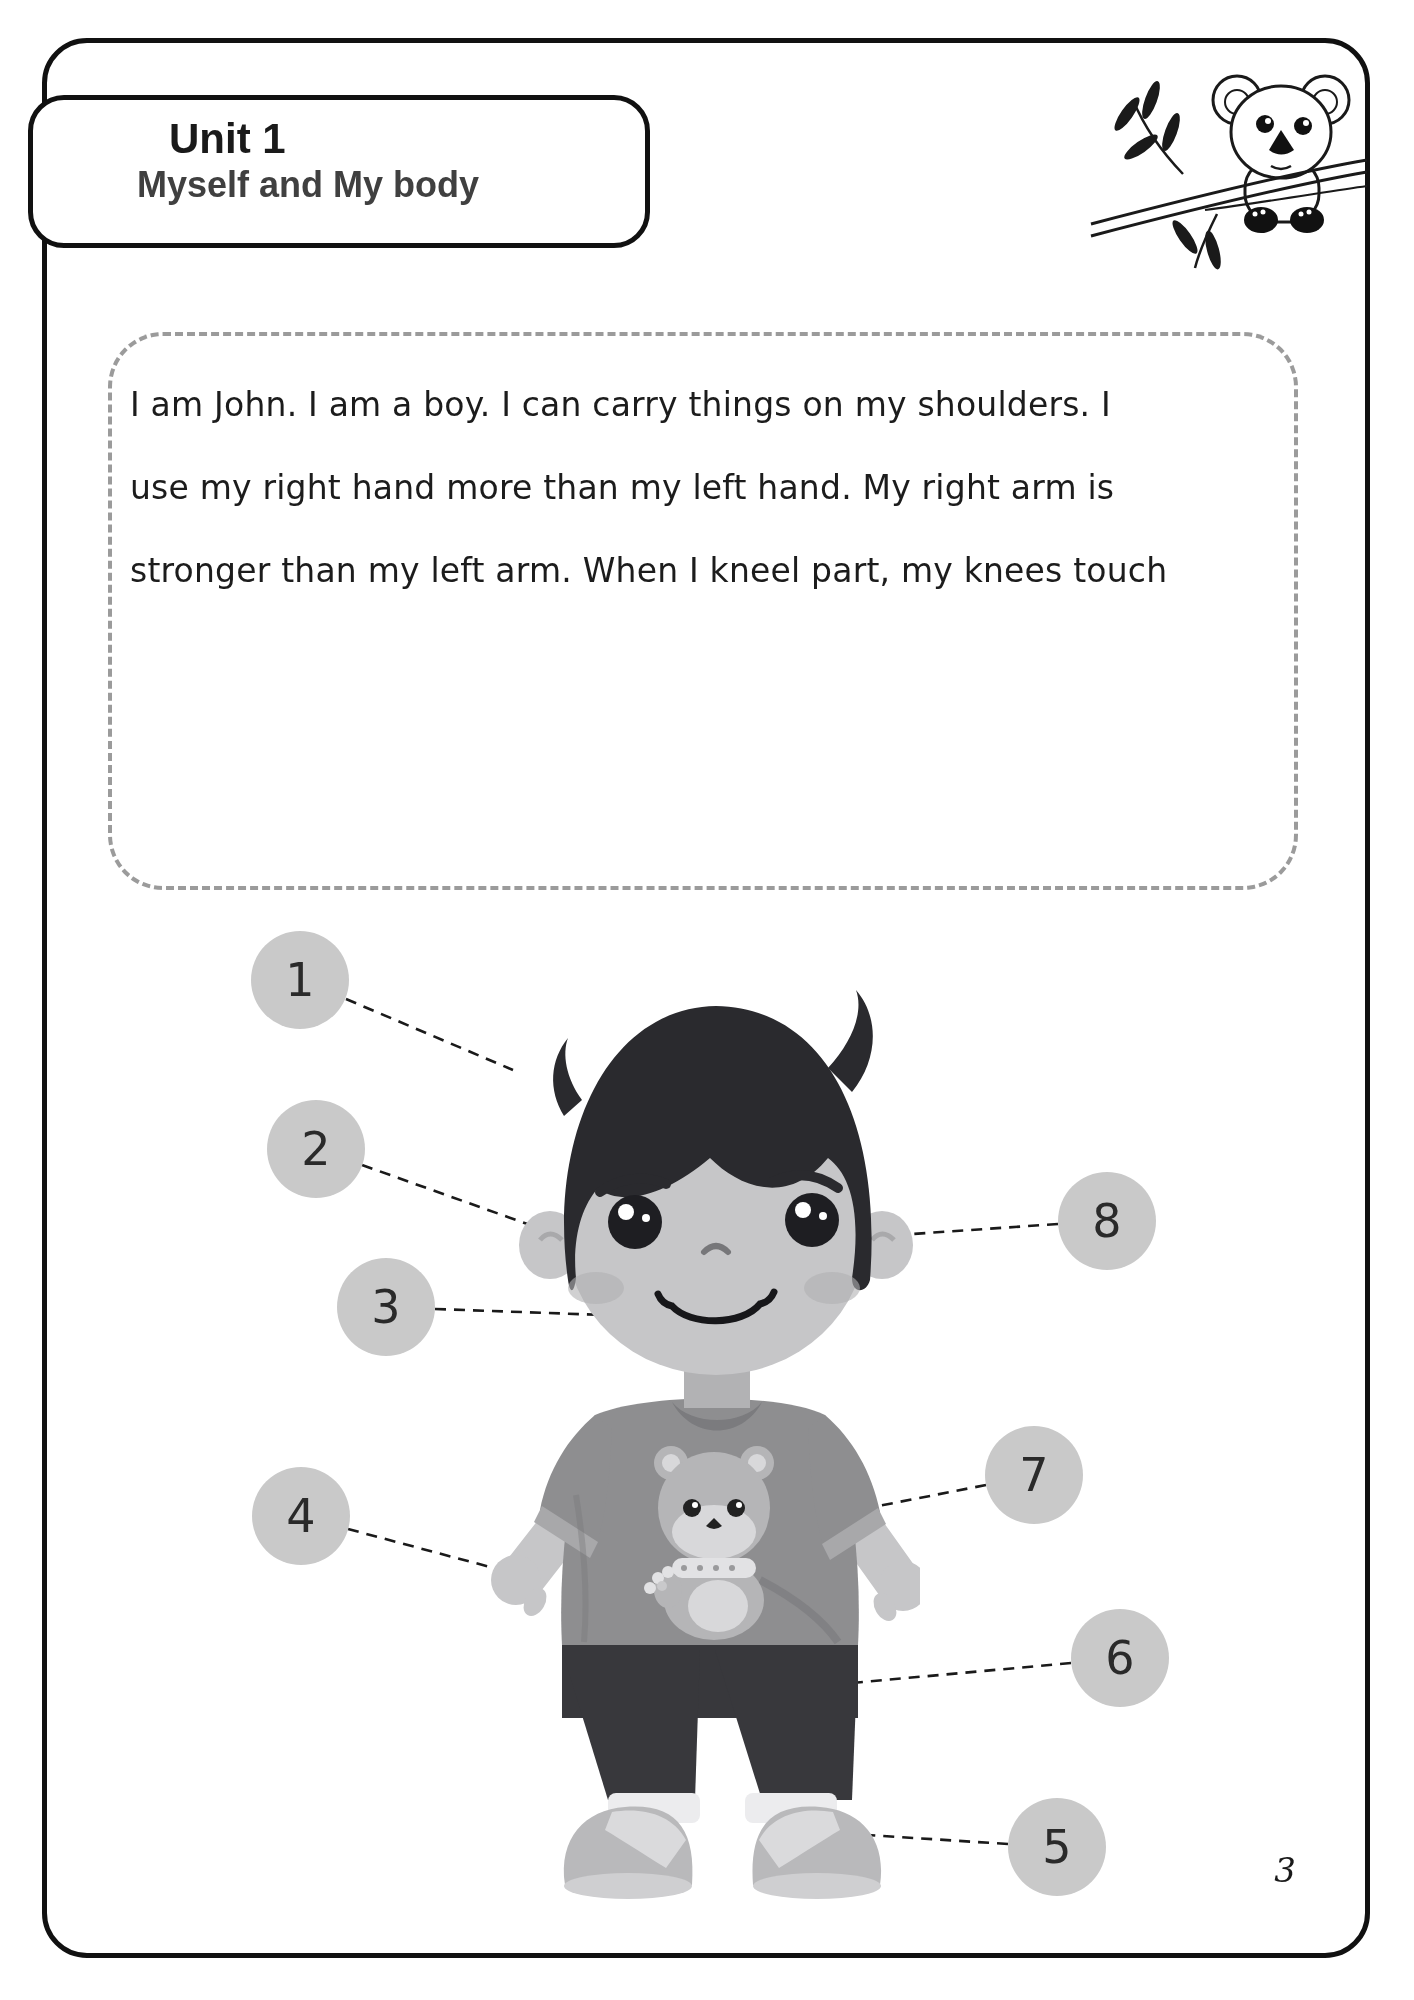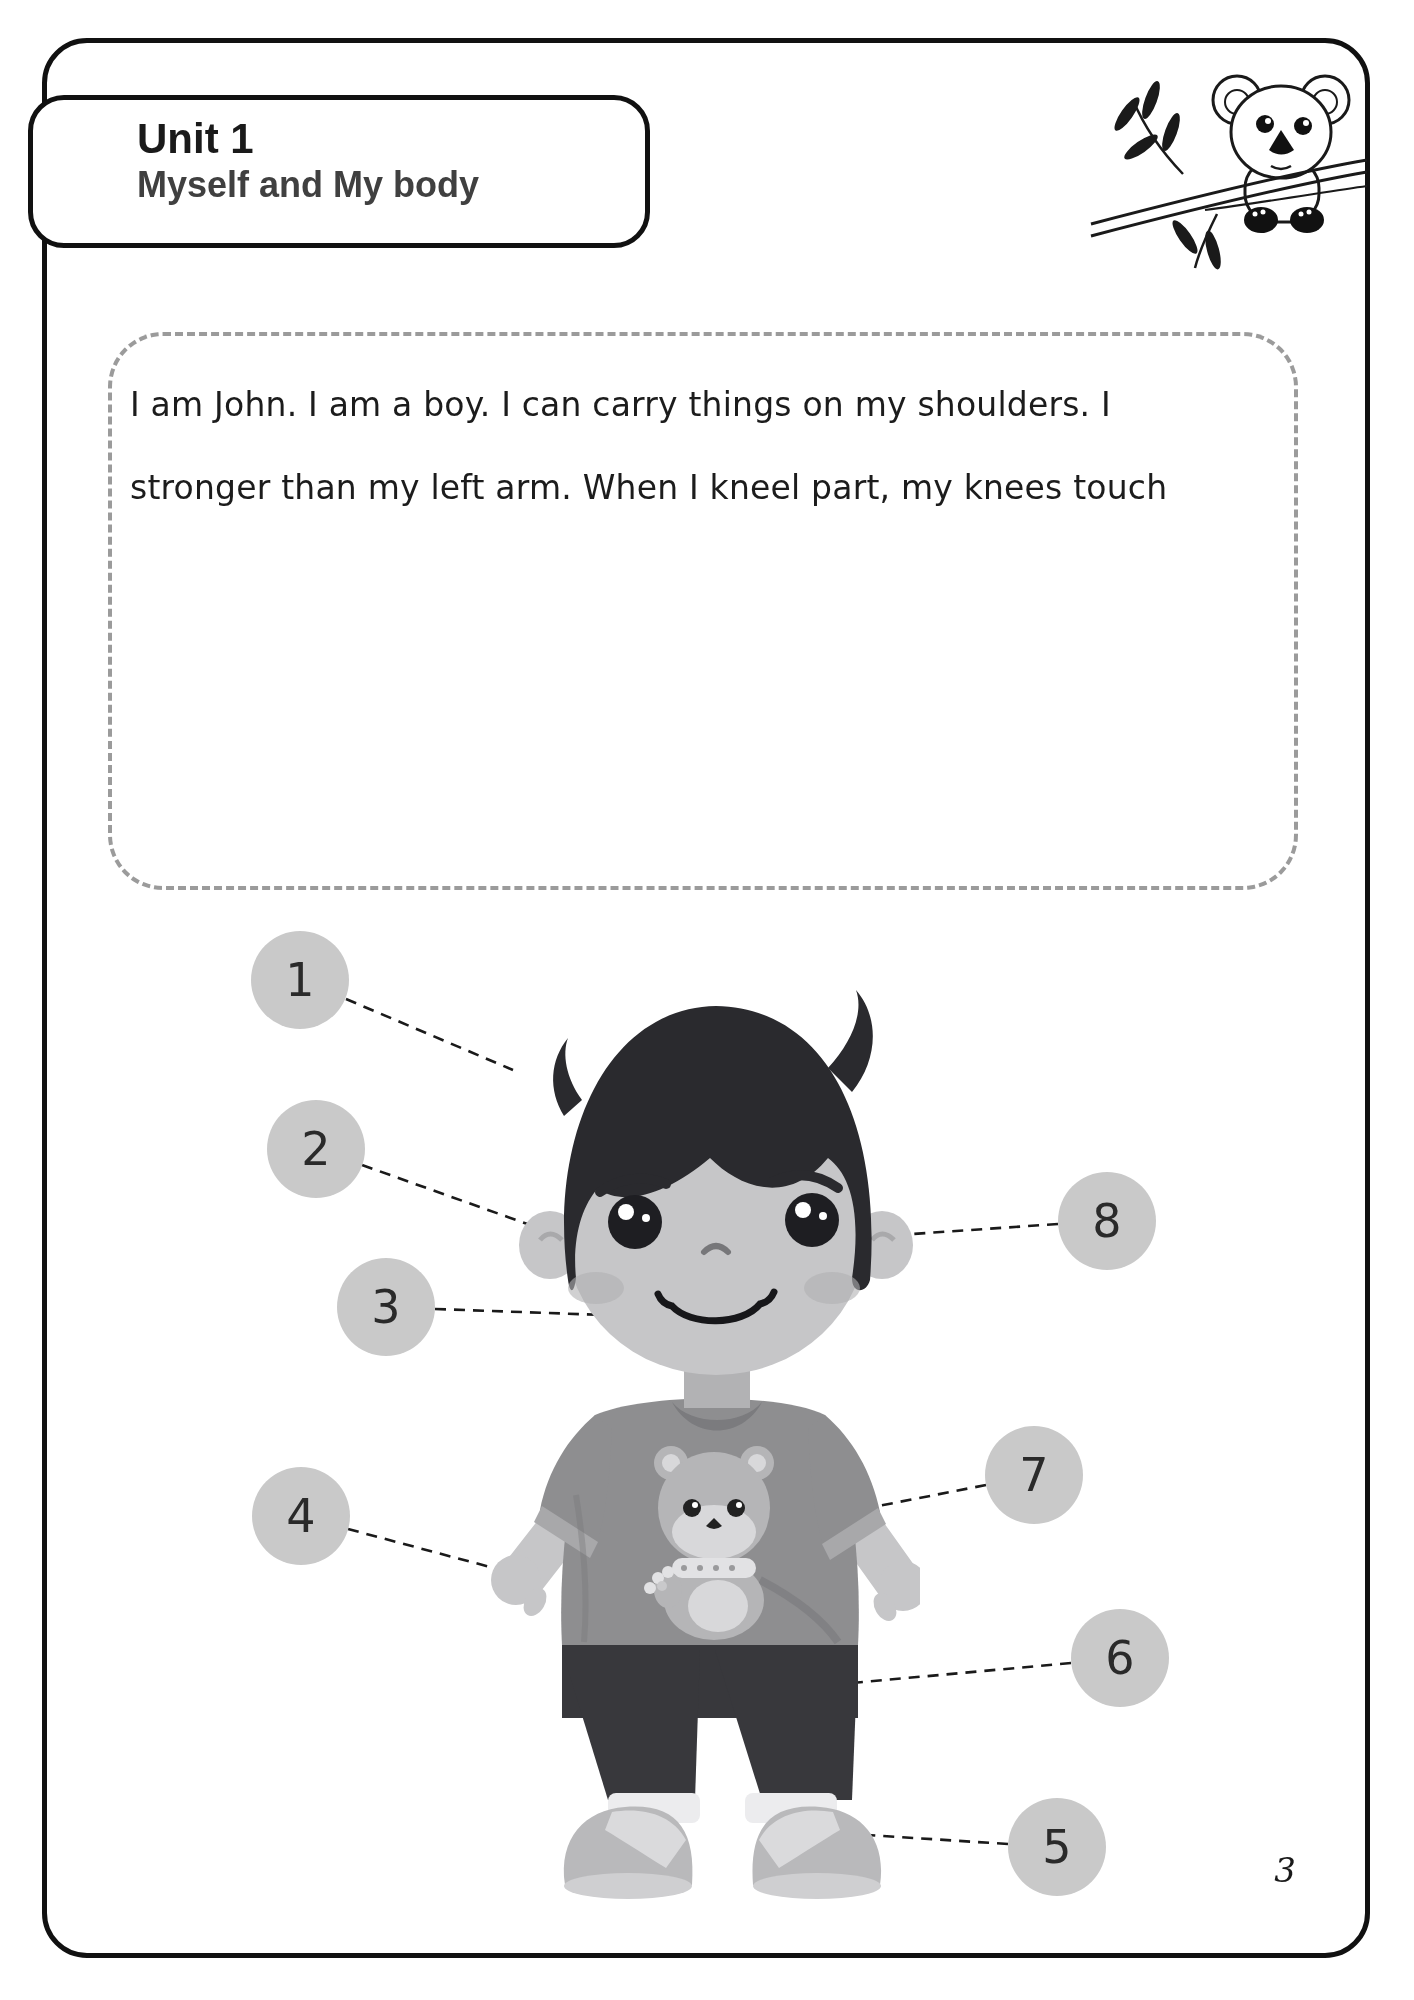--- a/index.html
+++ b/index.html
@@ -9,21 +9,21 @@
   }
   .page-border{
     position:absolute;left:42px;top:38px;width:1328px;height:1920px;
     border:5px solid #111;border-radius:45px;box-sizing:border-box;
   }
   .title-box{
     position:absolute;left:28px;top:95px;width:622px;height:153px;
     background:#fff;border:5px solid #111;border-radius:36px;box-sizing:border-box;
     padding:14px 0 0 104px;
   }
-  .title-box .unit{font-size:42px;font-weight:700;color:#1a1a1a;line-height:1.18;}
+  .title-box .unit{font-size:42px;font-weight:700;color:#1a1a1a;line-height:1.18;margin-left:32px;}
   .title-box .subtitle{font-size:36px;font-weight:700;color:#404040;line-height:1.15;}
   .koala{position:absolute;left:1085px;top:52px;width:285px;height:220px;}
   .passage-box{
     position:absolute;left:108px;top:332px;width:1190px;height:558px;
     border:4px dashed #9b9b9b;border-radius:55px;box-sizing:border-box;
     padding:27px 60px 0 18px;
   }
   .passage-line{
     font-family:"DejaVu Sans",sans-serif;
     font-size:33px;color:#1c1c1c;line-height:83px;white-space:nowrap;
@@ -88,20 +88,21 @@
     </g>
   </svg>
 
   <div class="title-box">
     <div class="unit">Unit 1</div>
     <div class="subtitle">Myself and My body</div>
   </div>
 
   <div class="passage-box">
     <div class="passage-line">I am John. I am a boy. I can carry things on my shoulders. I</div>
+    <div class="passage-line">use my right hand more than my left hand. My right arm is</div>
     <div class="passage-line">stronger than my left arm. When I kneel part, my knees touch</div>
   </div>
 
   <svg class="connector-overlay" viewBox="0 0 1414 2000">
     <g stroke="#1a1a1a" stroke-width="2.6" stroke-dasharray="11 8" fill="none">
       <line x1="346" y1="999" x2="513" y2="1070"></line>
       <line x1="362" y1="1165" x2="533" y2="1226"></line>
       <line x1="435" y1="1309" x2="690" y2="1318"></line>
       <line x1="348" y1="1529" x2="520" y2="1575"></line>
       <line x1="1008" y1="1844" x2="867" y2="1835"></line>

